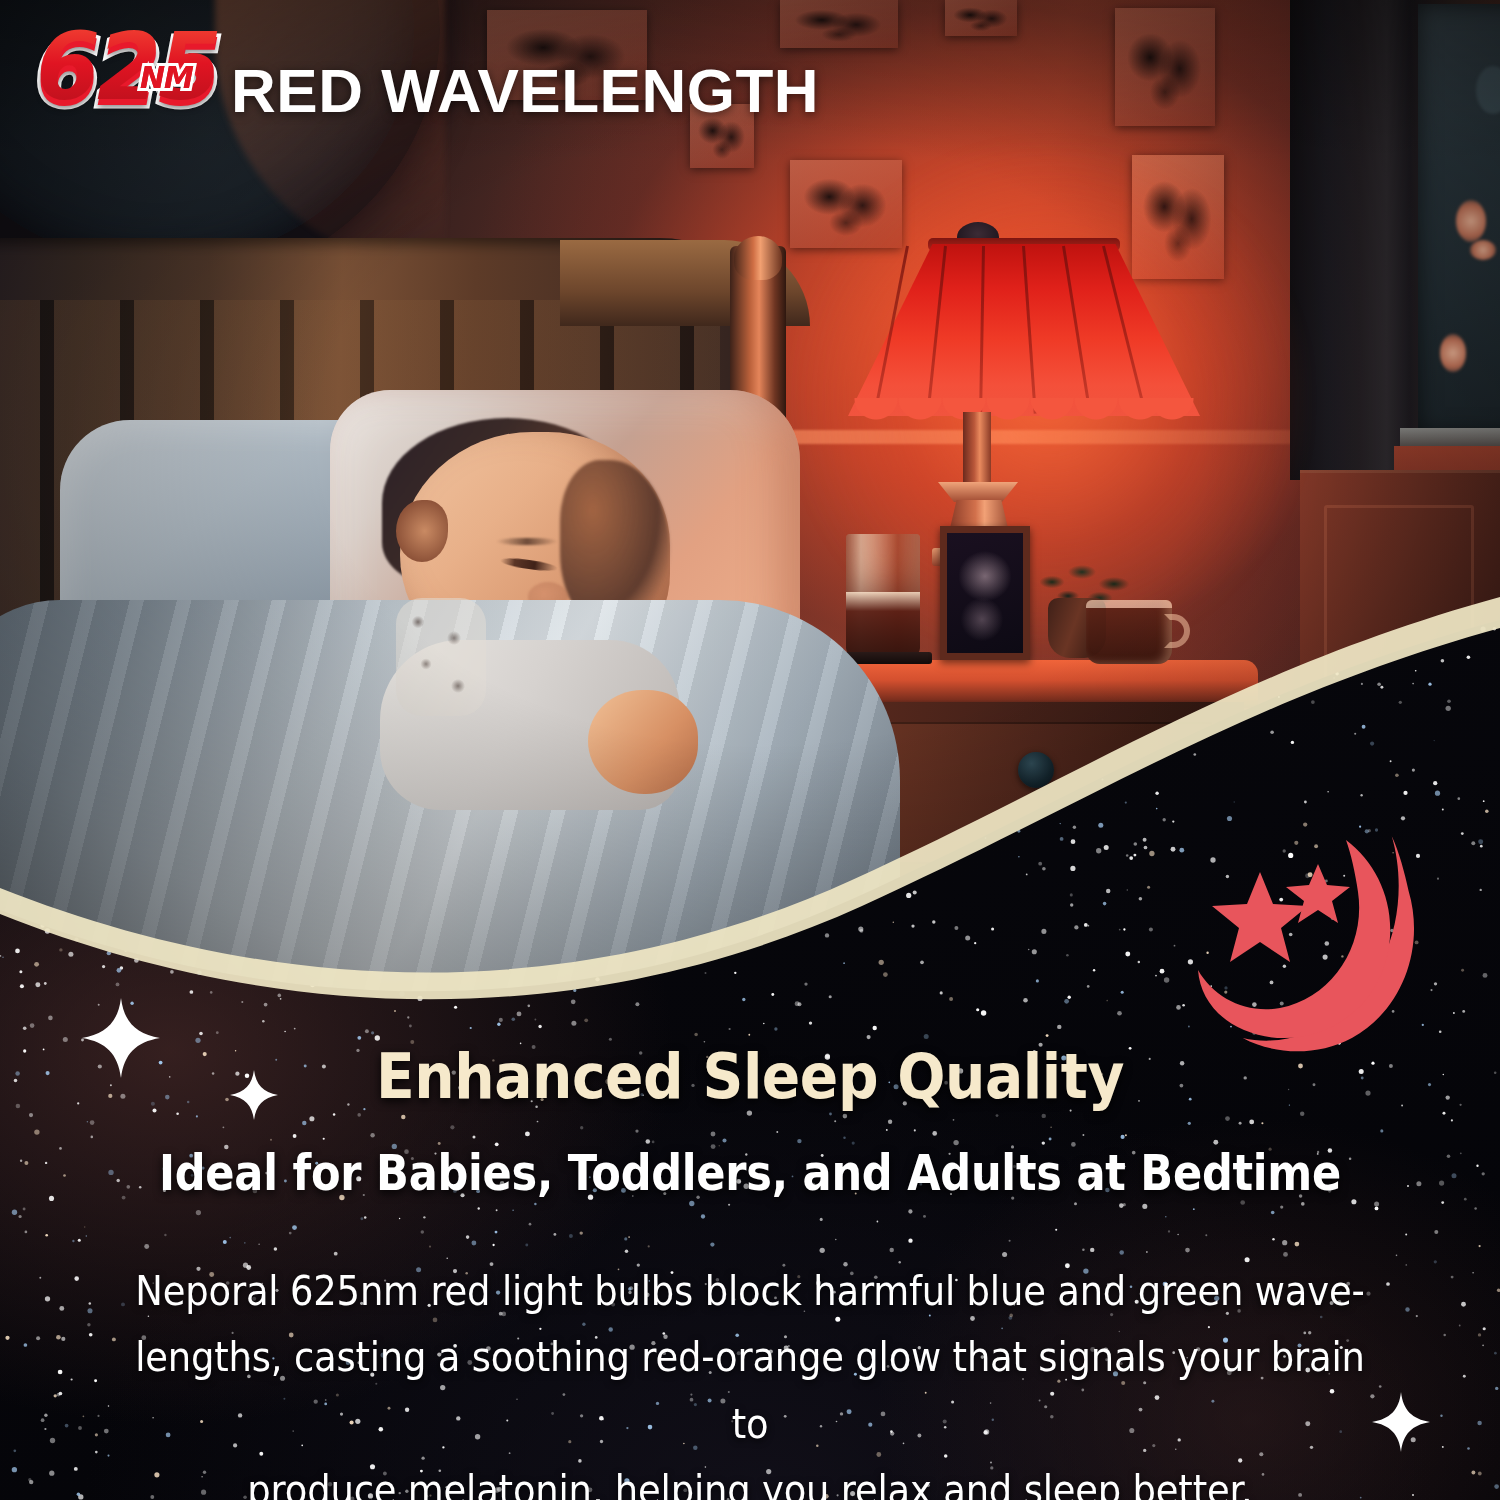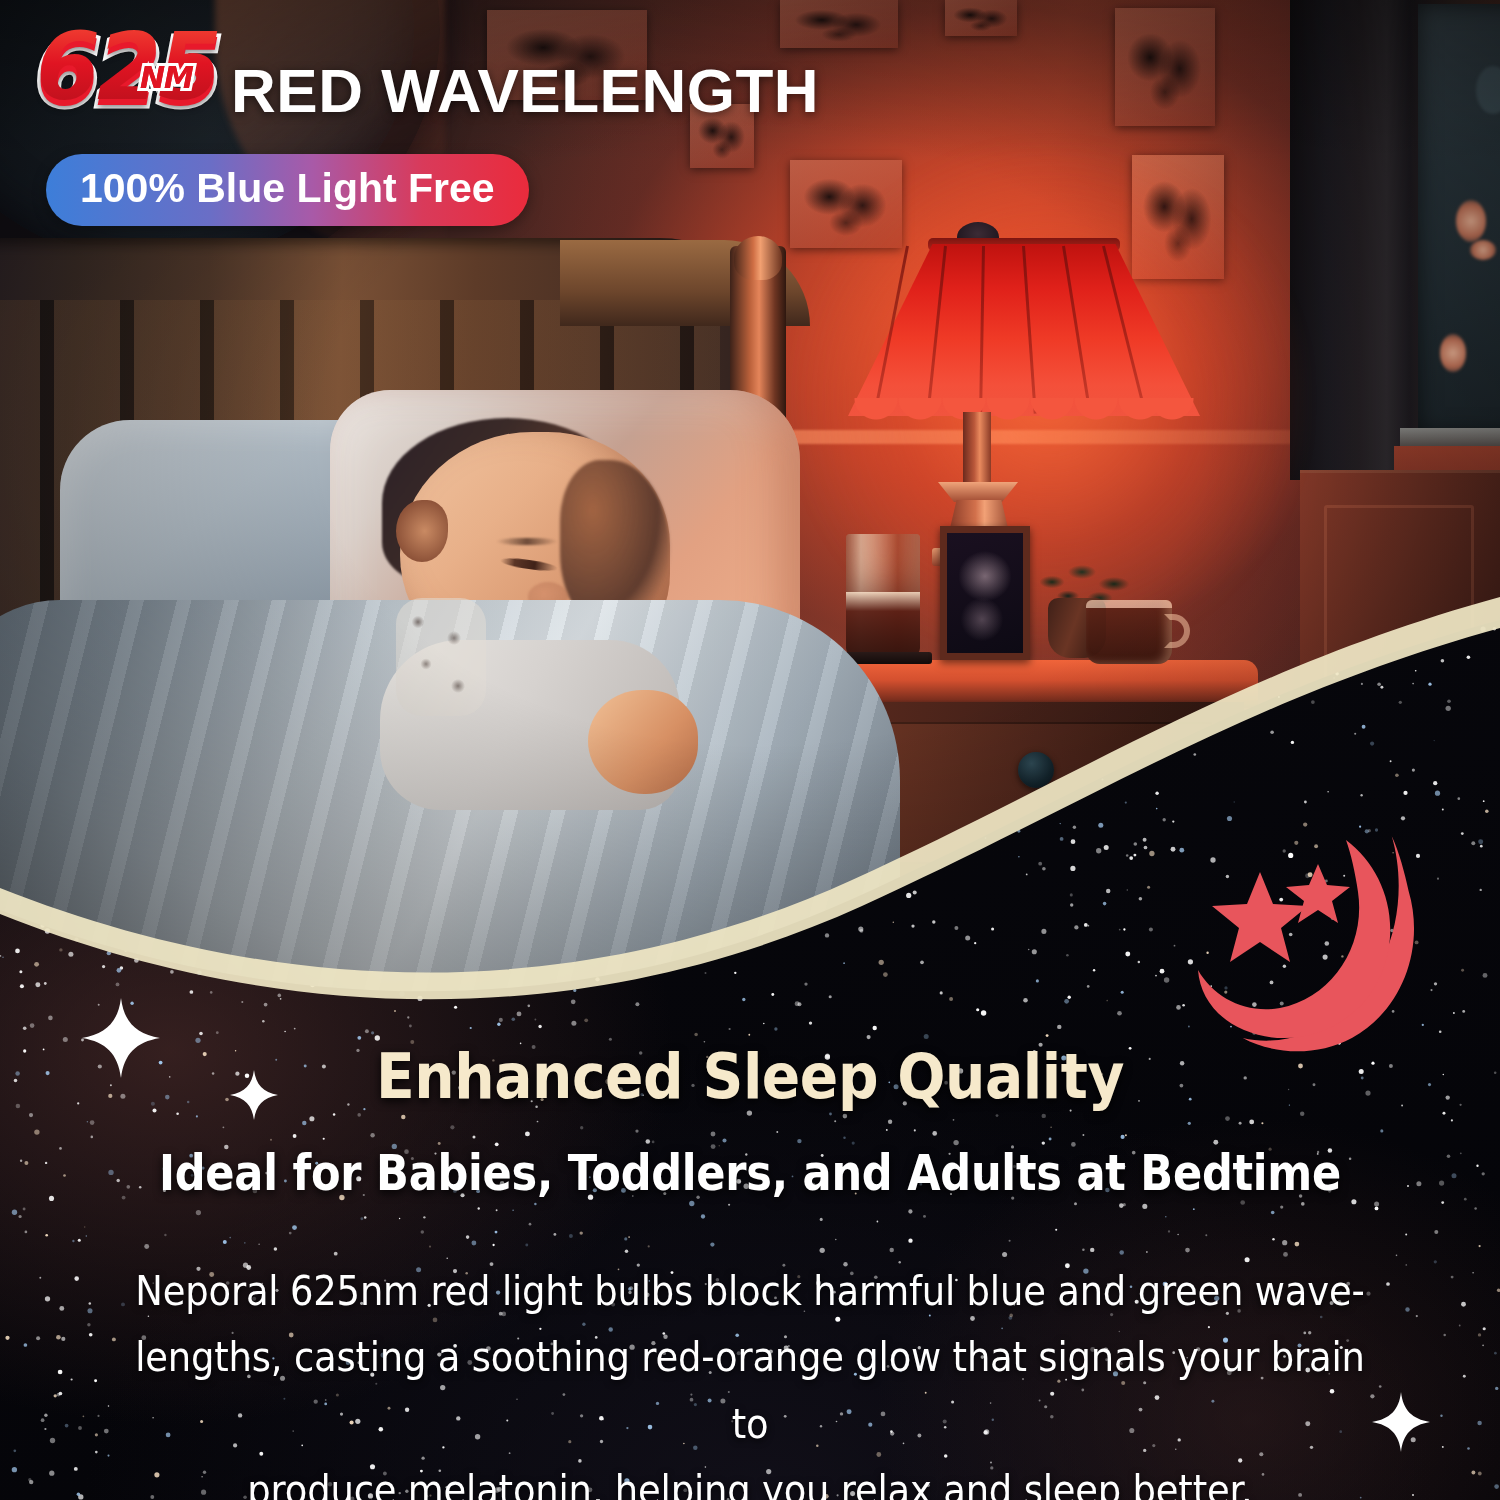--- a/index.html
+++ b/index.html
@@ -1786,21 +1786,20 @@
   <div class="top-head">
     <div class="nm-wrap">
       <span class="nm-num">625</span>
       <span class="nm-num-fill">625</span>
       <span class="nm-badge">NM</span>
       <span class="nm-badge-fill">NM</span>
     </div>
     <div class="headline">RED WAVELENGTH</div>
   </div>
 
-  <div class="pill">100% Blue Light Free</div>
 
   <div class="bottom-text">
     <div class="h-sleep">Enhanced Sleep Quality</div>
     <div class="h-sub">Ideal for Babies, Toddlers, and Adults at Bedtime</div>
     <div class="para">
       <span style="display: block;">Neporal 625nm red light bulbs block harmful blue and green wave-</span>
       <span style="display: block;">lengths, casting a soothing red-orange glow that signals your brain to</span>
       <span style="display: block;">produce melatonin, helping you relax and sleep better.</span>
     </div>
   </div>

